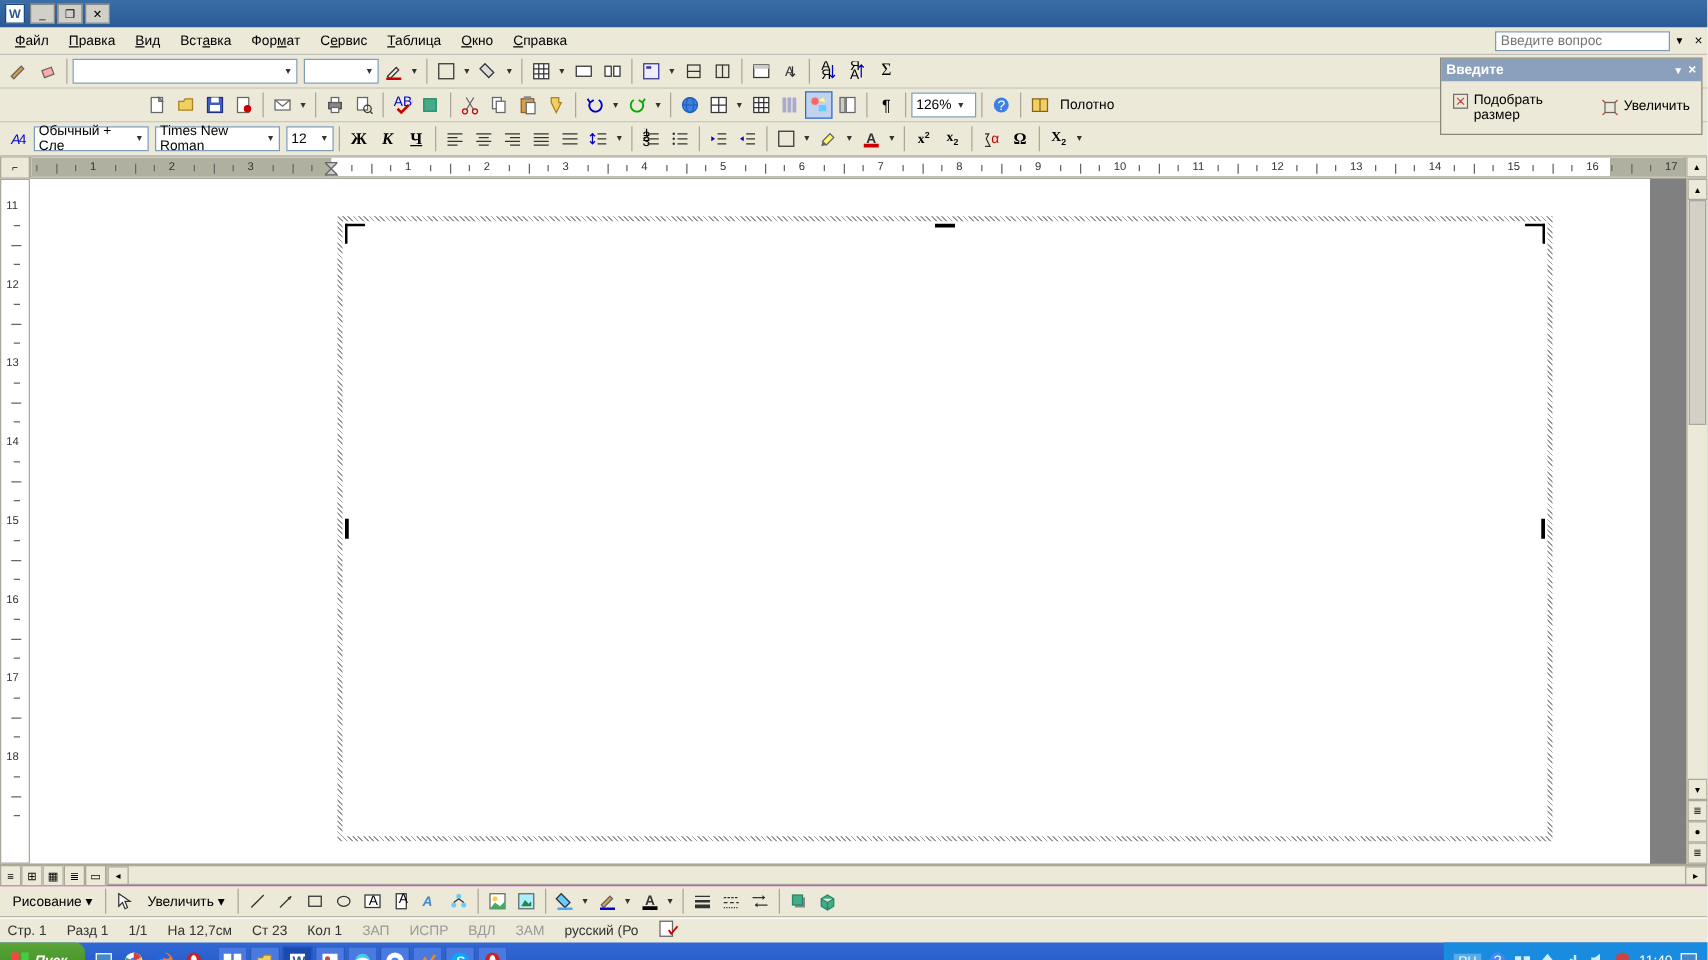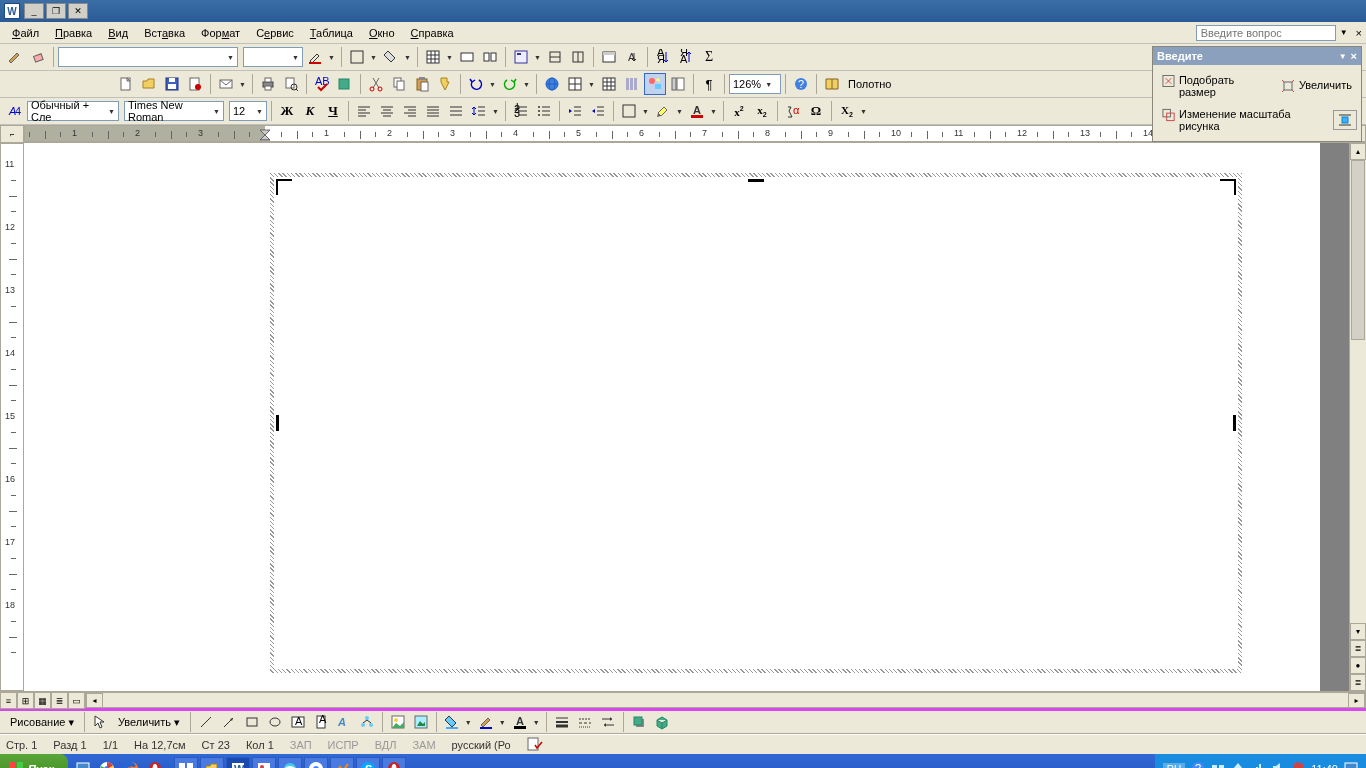--- a/index.html
+++ b/index.html
@@ -60,21 +60,21 @@
 .vscroll { width: 17px; background: #ece9d8; border-left: 1px solid #aca899; position: relative; }
 .vscroll .sbtn { height: 17px; background: #ece9d8; border: 1px solid #aca899; display: flex; align-items: center; justify-content: center; font-size: 8px; cursor: pointer; }
 .vscroll .thumb { position: absolute; top: 17px; left: 1px; right: 1px; height: 180px; background: #d4d0c8; border: 1px solid #aca899; }
 
 .hscroll-row { height: 17px; display: flex; background: #ece9d8; border-top: 1px solid #aca899; }
 .viewbtns { display: flex; }
 .viewbtns .vb { width: 17px; height: 17px; border: 1px solid #aca899; background: #ece9d8; display: flex; align-items: center; justify-content: center; font-size: 9px; cursor: pointer; }
 .hscroll { flex: 1; background: #ece9d8; position: relative; border: 1px solid #aca899; }
 .hscroll .sbtn { width: 17px; height: 15px; background: #ece9d8; border: 1px solid #aca899; position: absolute; display: flex; align-items: center; justify-content: center; font-size: 8px; cursor: pointer; }
 
-.drawbar { height: 26px; background: #ece9d8; border-top: 3px solid #d946ef; border-bottom: 1px solid #aca899; display: flex; align-items: center; padding: 0 4px; gap: 1px; }
+.drawbar { height: 26px; background: #ece9d8; border-top: 1px solid #d946ef; border-bottom: 1px solid #aca899; display: flex; align-items: center; padding: 0 4px; gap: 1px; }
 .drawbar .dlabel { padding: 2px 6px; cursor: pointer; }
 
 .statusbar { height: 20px; background: #ece9d8; border-top: 1px solid #fff; display: flex; align-items: center; padding: 0 6px; gap: 16px; }
 .statusbar .scell { color: #333; }
 .statusbar .scell.dim { color: #999; }
 
 .taskbar { height: 30px; background: linear-gradient(#3168d5,#2456c0); display: flex; align-items: center; padding: 0; }
 .taskbar .start { height: 30px; background: linear-gradient(#5ba53a,#3a8a1a); color: #fff; font-weight: bold; font-style: italic; padding: 0 14px 0 8px; display: flex; align-items: center; border-radius: 0 8px 8px 0; cursor: pointer; }
 .taskbar .qlaunch { display: flex; gap: 2px; padding: 0 4px; }
 .taskbar .qbtn { width: 22px; height: 22px; display: flex; align-items: center; justify-content: center; cursor: pointer; }
@@ -604,36 +604,20 @@
             <path d="M4 4 L7 7 M10 4 L7 7 M4 10 L7 7 M10 10 L7 7" stroke="#c44"></path>
           </svg>
           <span>Подобрать размер</span>
         </div>
       <div class="pbtn">
           <svg width="14" height="14" viewBox="0 0 14 14">
             <rect x="3" y="3" width="8" height="8" fill="none" stroke="#666"></rect>
             <path d="M3 3 L1 1 M11 3 L13 1 M3 11 L1 13 M11 11 L13 13" stroke="#c44"></path>
           </svg>
           <span>Увеличить</span>
-        </div>
-    </div>
-    <div class="prow">
-      <div class="pbtn">
-          <svg width="14" height="14" viewBox="0 0 14 14">
-            <rect x="1" y="1" width="8" height="8" fill="none" stroke="#666"></rect>
-            <rect x="5" y="5" width="8" height="8" fill="none" stroke="#c44"></rect>
-          </svg>
-          <span>Изменение масштаба рисунка</span>
-        </div>
-      <div class="pbtn" style="margin-left:auto;border:1px solid #999">
-          <svg width="14" height="14" viewBox="0 0 14 14">
-            <rect x="4" y="4" width="6" height="6" fill="#4af" stroke="#08c"></rect>
-            <line x1="1" y1="2" x2="13" y2="2" stroke="#333"></line>
-            <line x1="1" y1="12" x2="13" y2="12" stroke="#333"></line>
-          </svg>
         </div>
     </div>
   </div>
 </div>
 
 <div class="ruler-area">
   <div class="ruler-corner">⌐</div>
   <div class="ruler" id="hruler">
     <div class="gray" style="left:0;width:240px"></div>
     <div class="gray" style="right:0;width:60px"></div>

